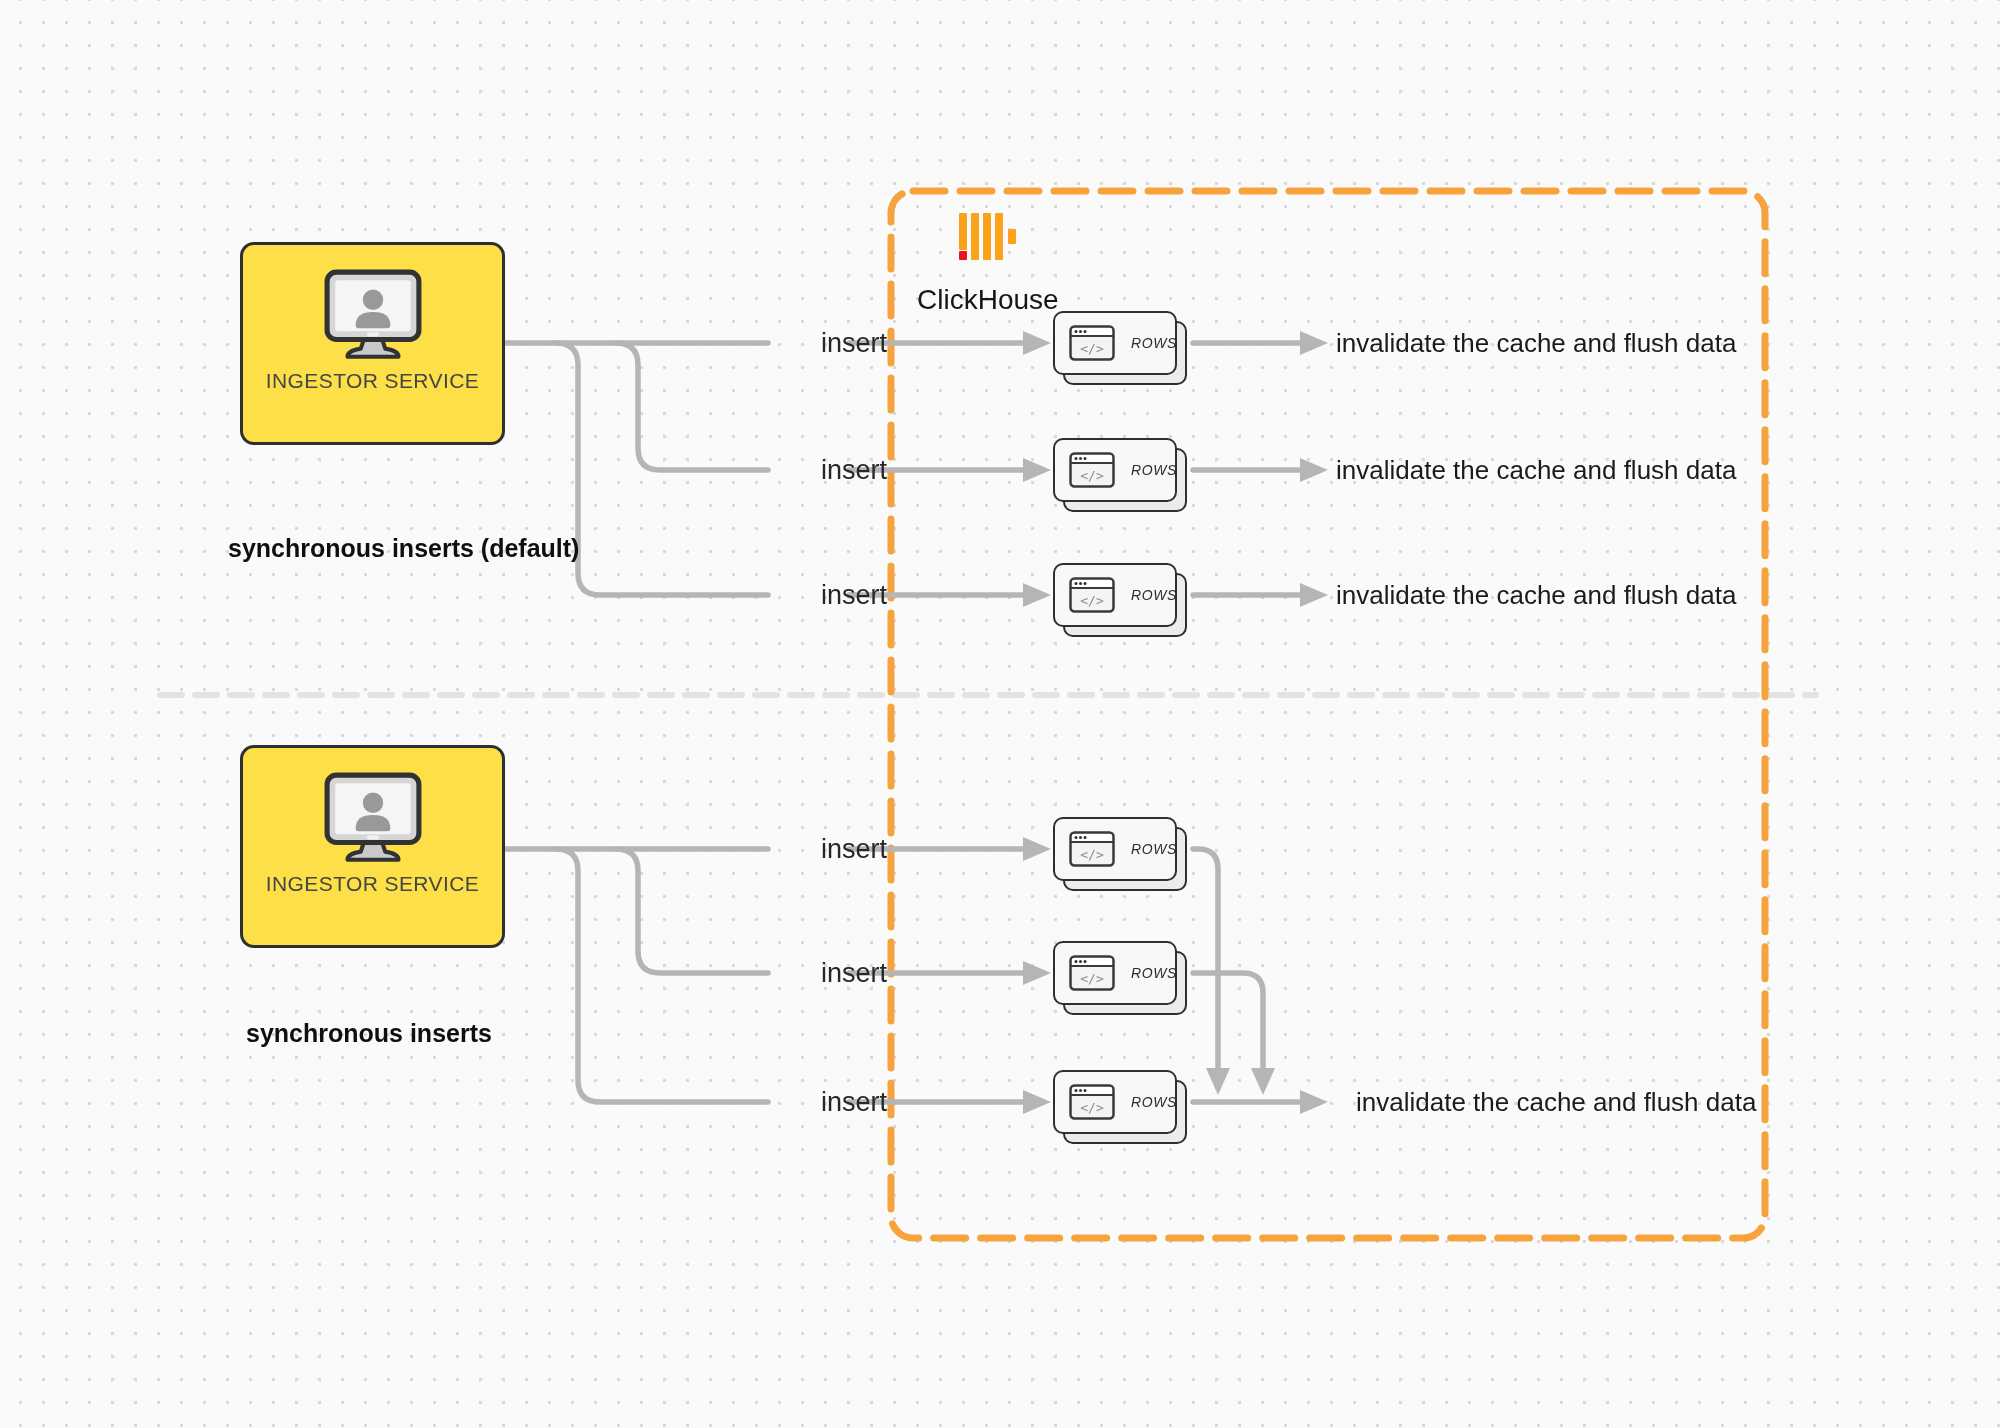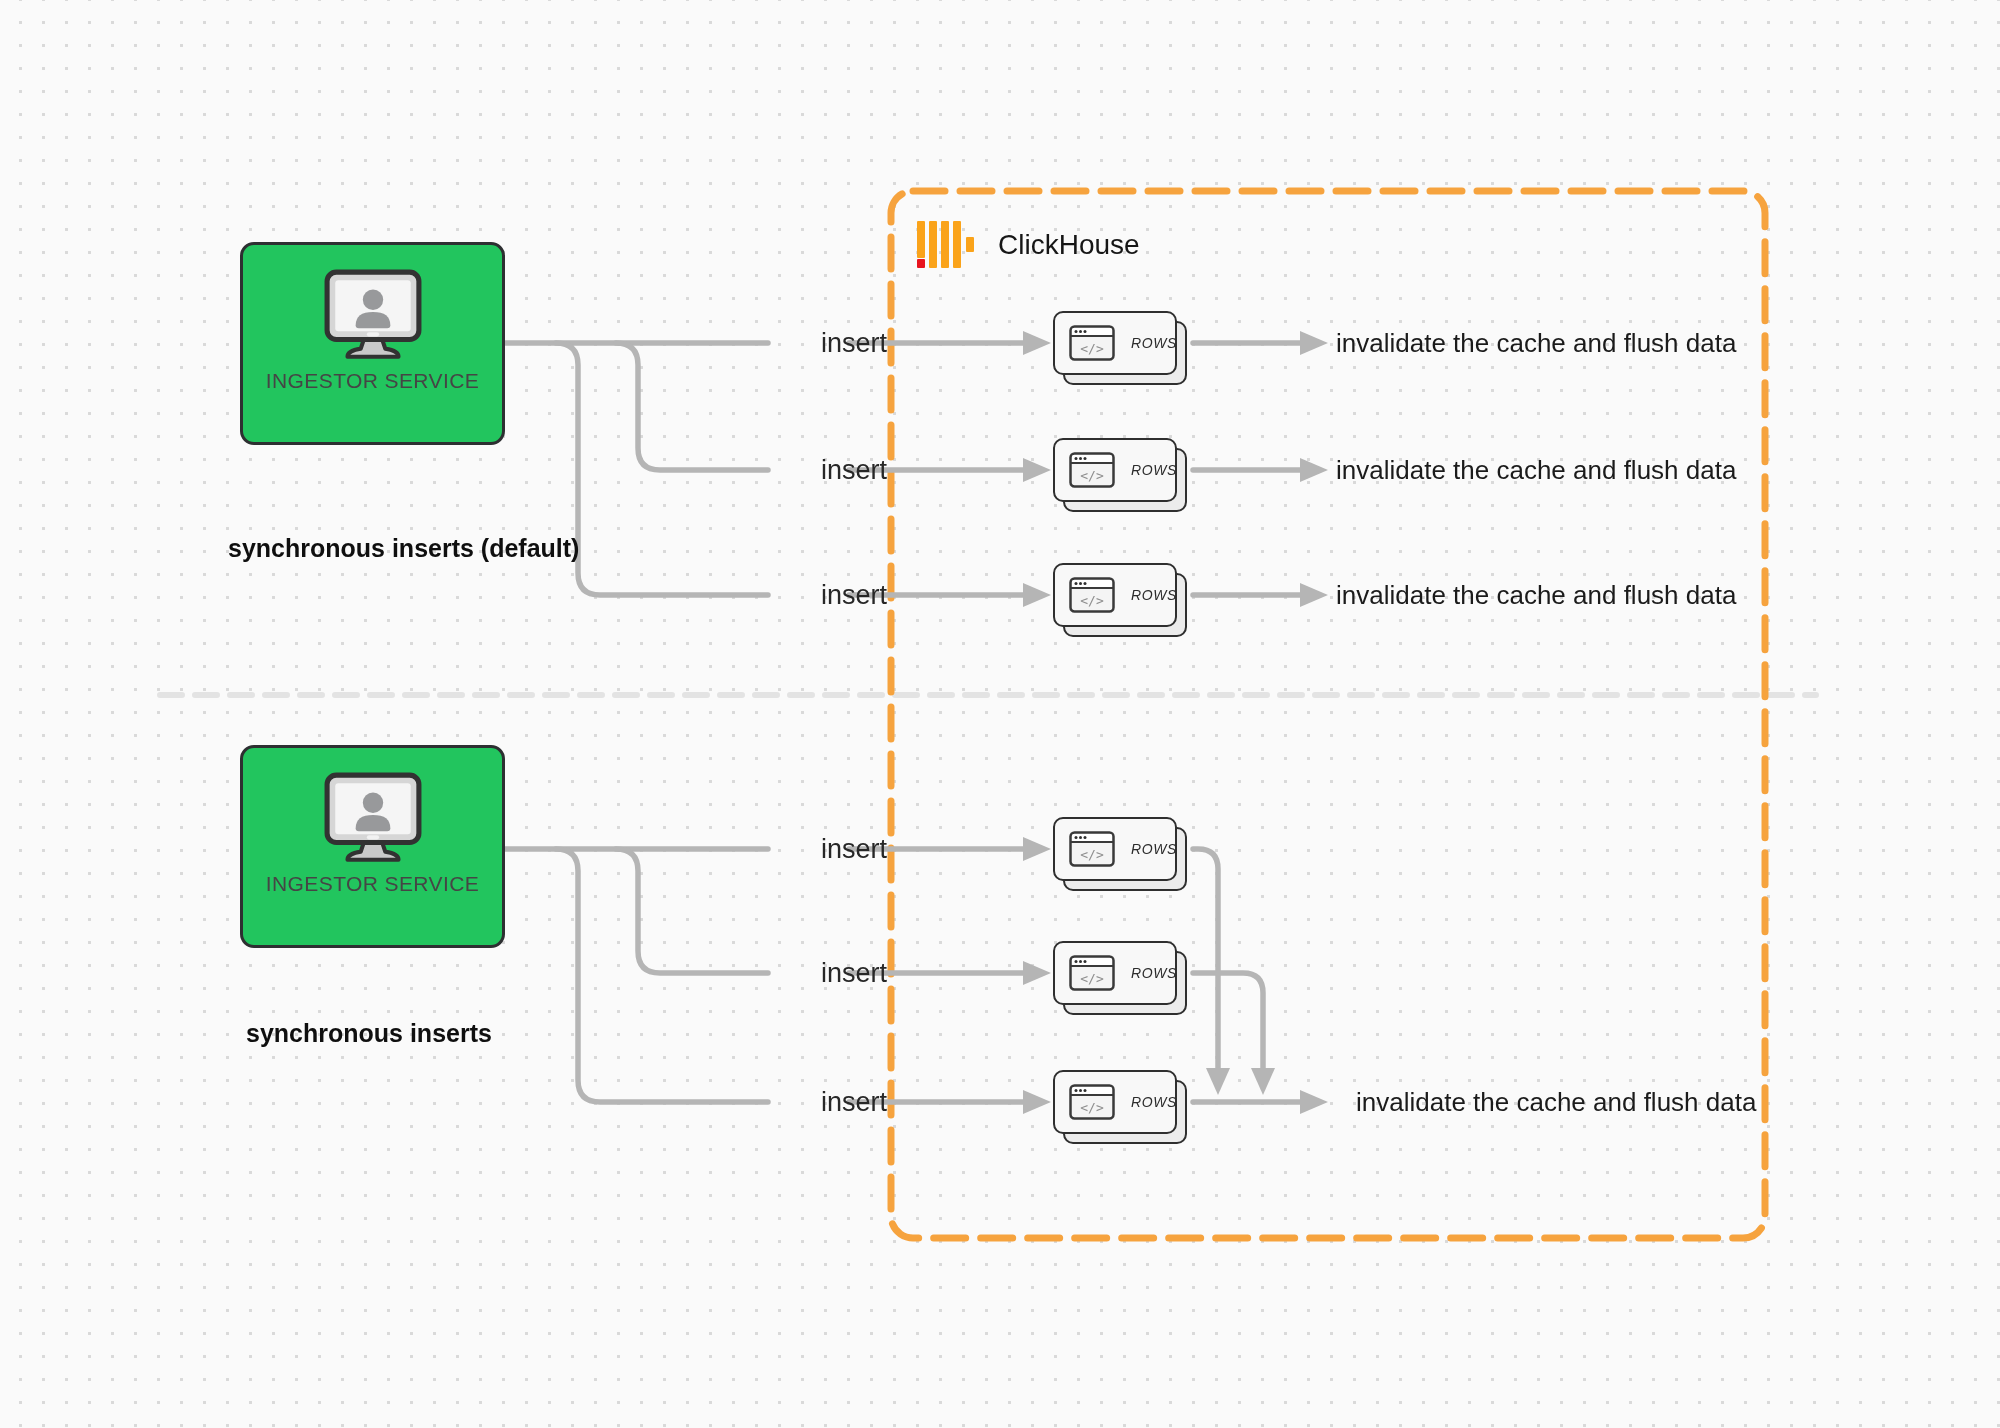--- a/index.html
+++ b/index.html
@@ -10,21 +10,21 @@
     background-size:23px 23px;background-position:9px 11px;
     font-family:"Liberation Sans",sans-serif;
   }
   .abs{position:absolute;}
   
   #connectors{left:0;top:0;width:2000px;height:1428px;pointer-events:none;}
 
   
   .ingestor-box{
     width:265px;height:203px;border:3.5px solid #2d2f31;border-radius:14px;
-    background:#22c55e;display:flex;flex-direction:column;align-items:center;
+    background:#fde047;display:flex;flex-direction:column;align-items:center;
     box-sizing:border-box;
   }
   .ingestor-box .monitor{margin-top:24px;width:102px;height:94px;}
   .ingestor-label{
     margin-top:6px;font-size:21px;color:#454545;letter-spacing:.4px;
   }
 
   
   .caption{font-size:25px;font-weight:bold;color:#0f0f0f;white-space:nowrap;}
 
@@ -103,21 +103,21 @@
     <polygon points="1328,343 1300,331 1300,355"></polygon>
     <polygon points="1328,470 1300,458 1300,482"></polygon>
     <polygon points="1328,595 1300,583 1300,607"></polygon>
     <polygon points="1328,1102 1300,1090 1300,1114"></polygon>
 
     <polygon points="1206,1068 1230,1068 1218,1095"></polygon>
     <polygon points="1251,1068 1275,1068 1263,1095"></polygon>
   </g>
 </svg>
 
-<div class="abs ch-header" style="left:917px;top:221px;">
+<div class="abs ch-header" style="left:917px;top:213px;flex-direction:column;">
   <svg class="ch-logo" width="57" height="47" viewBox="0 0 57 47">
     <rect x="0" y="0" width="8" height="37" rx="1" fill="#faa31a"></rect>
     <rect x="0" y="38" width="8" height="9" rx="1" fill="#e8141e"></rect>
     <rect x="12" y="0" width="8" height="47" rx="1" fill="#faa31a"></rect>
     <rect x="24" y="0" width="8" height="47" rx="1" fill="#faa31a"></rect>
     <rect x="36" y="0" width="8" height="47" rx="1" fill="#faa31a"></rect>
     <rect x="49" y="16" width="8" height="15" rx="1" fill="#faa31a"></rect>
   </svg>
   <span class="ch-title">ClickHouse</span>
 </div>

